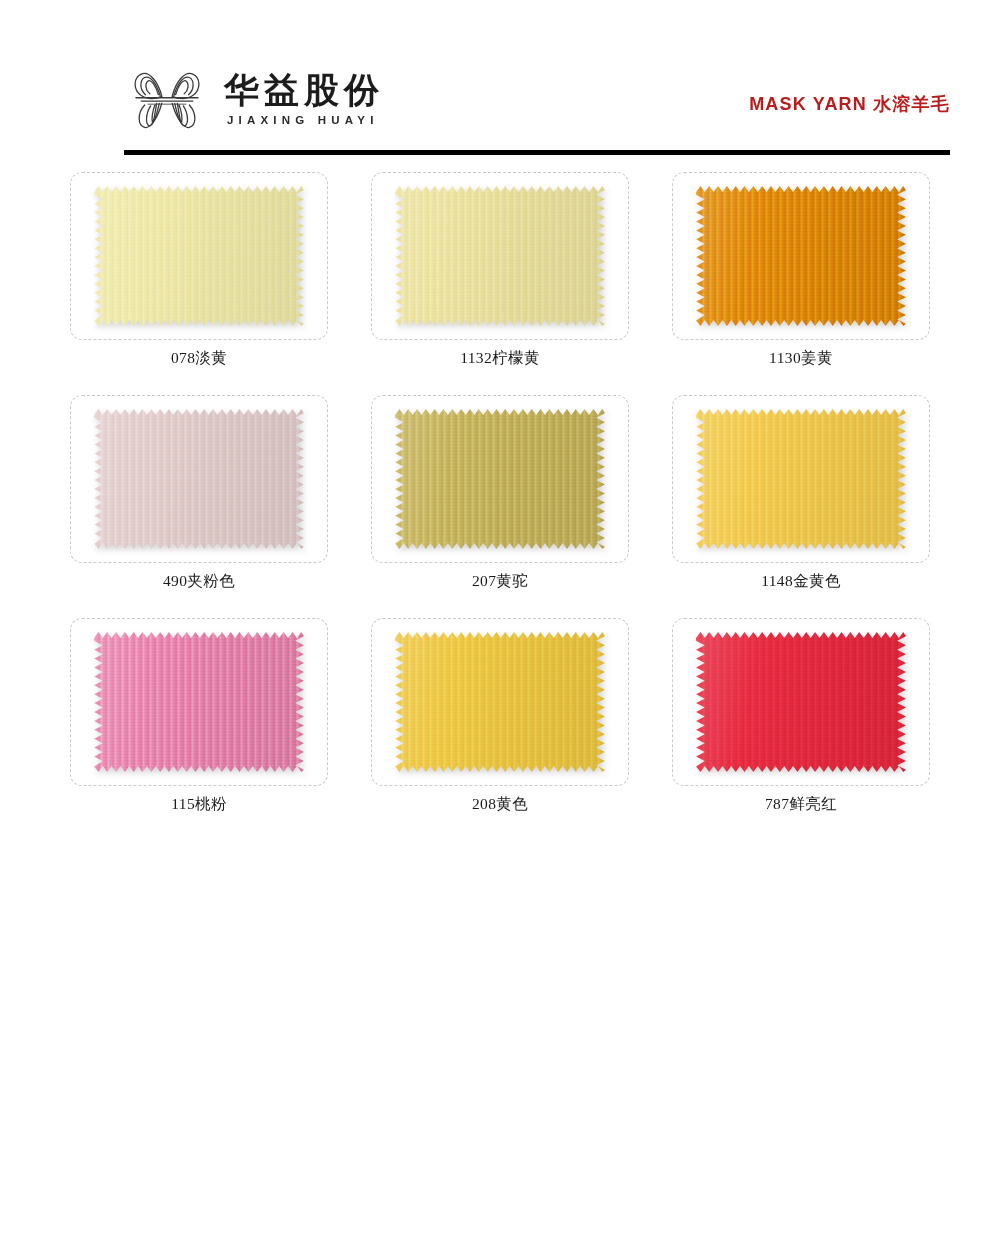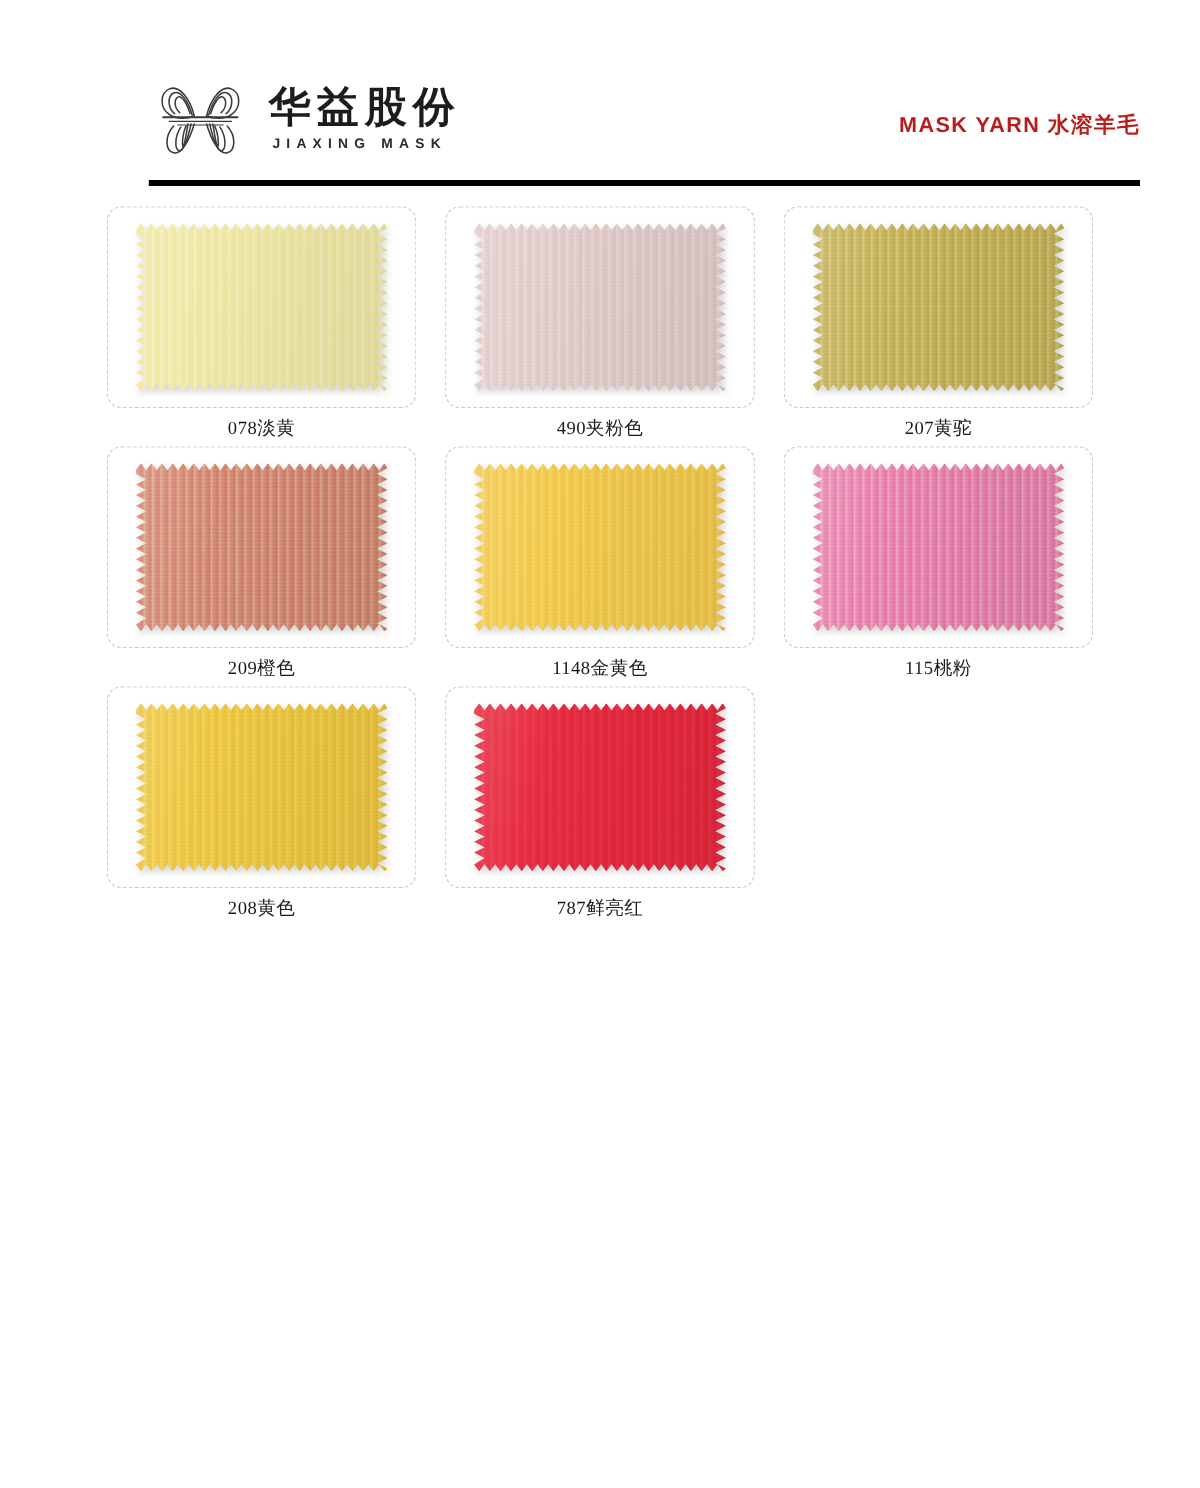--- a/index.html
+++ b/index.html
@@ -82,20 +82,21 @@
   .grid {
     position: absolute;
     left: 0;
     top: 172px;
     width: 1000px;
     display: grid;
     grid-template-columns: repeat(3, 278px);
     justify-content: center;
     column-gap: 4px;
     row-gap: 0px;
+    gap: 23px;
   }
   .cell {
     width: 278px;
     height: 200px;
     display: flex;
     flex-direction: column;
     align-items: center;
   }
   .card {
     width: 258px;
@@ -219,21 +220,21 @@
         <path d="M62 48 C 64 60, 66 72, 67 70 C 68 66, 67 57, 64 50"></path>
       </g>
       <g stroke="#3a3a3a" stroke-linecap="round" fill="none">
         <path d="M14 41.5 H 86" stroke-width="1.9"></path>
         <path d="M20 45.5 H 80" stroke-width="1.4"></path>
         <path d="M28 49.0 H 72" stroke-width="1.0"></path>
       </g>
     </svg>
     <div class="brand-text">
       <div class="brand-cn">华益股份</div>
-      <div class="brand-en">JIAXING MASK</div>
+      <div class="brand-en">JIAXING HUAYI</div>
     </div>
   </div>
 
   <div class="header-title">MASK YARN 水溶羊毛</div>
   <div class="header-rule"></div>
 </div>
 
 <div class="grid">
     <div class="cell">
       <div class="card">
@@ -242,20 +243,42 @@
             <div class="weave"></div>
             <div class="shade"></div>
           </div>
         </div>
       </div>
       <div class="caption">078淡黄</div>
     </div>
     <div class="cell">
       <div class="card">
         <div class="swatch-wrap">
+          <div class="swatch" style="background: rgb(235, 225, 154);">
+            <div class="weave"></div>
+            <div class="shade"></div>
+          </div>
+        </div>
+      </div>
+      <div class="caption">1132柠檬黄</div>
+    </div>
+    <div class="cell">
+      <div class="card">
+        <div class="swatch-wrap">
+          <div class="swatch" style="background: rgb(224, 132, 9);">
+            <div class="weave"></div>
+            <div class="shade"></div>
+          </div>
+        </div>
+      </div>
+      <div class="caption">1130姜黄</div>
+    </div>
+    <div class="cell">
+      <div class="card">
+        <div class="swatch-wrap">
           <div class="swatch" style="background: rgb(225, 203, 201);">
             <div class="weave"></div>
             <div class="shade"></div>
           </div>
         </div>
       </div>
       <div class="caption">490夹粉色</div>
     </div>
     <div class="cell">
       <div class="card">
@@ -264,31 +287,20 @@
             <div class="weave"></div>
             <div class="shade"></div>
           </div>
         </div>
       </div>
       <div class="caption">207黄驼</div>
     </div>
     <div class="cell">
       <div class="card">
         <div class="swatch-wrap">
-          <div class="swatch" style="background: rgb(211, 135, 113);">
-            <div class="weave"></div>
-            <div class="shade"></div>
-          </div>
-        </div>
-      </div>
-      <div class="caption">209橙色</div>
-    </div>
-    <div class="cell">
-      <div class="card">
-        <div class="swatch-wrap">
           <div class="swatch" style="background: rgb(242, 200, 75);">
             <div class="weave"></div>
             <div class="shade"></div>
           </div>
         </div>
       </div>
       <div class="caption">1148金黄色</div>
     </div>
     <div class="cell">
       <div class="card">

